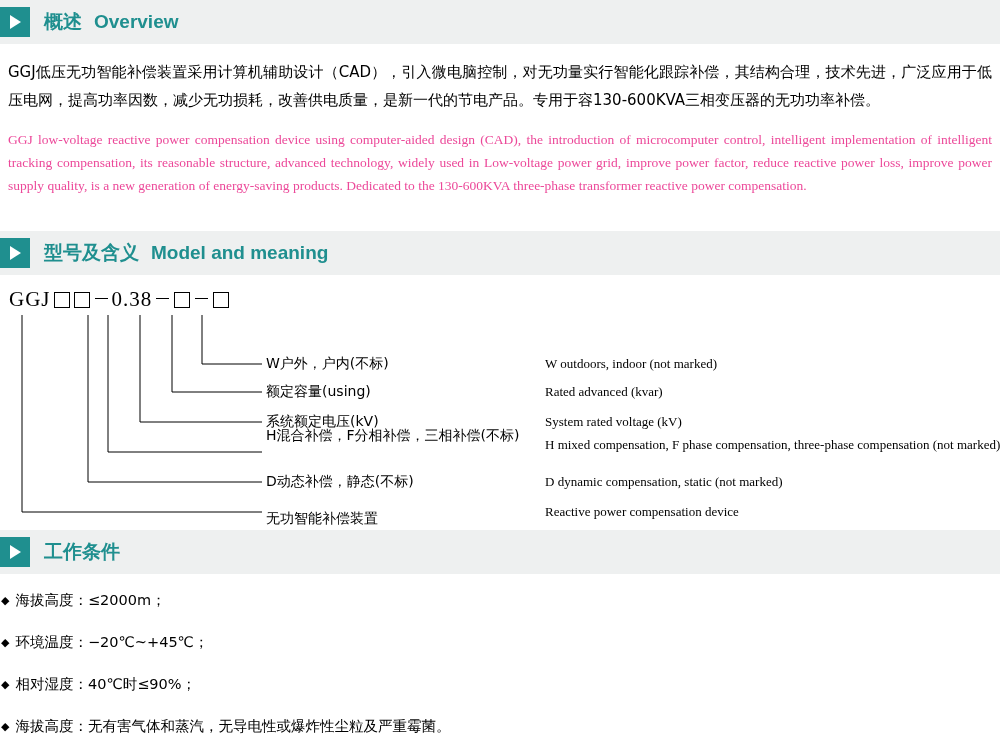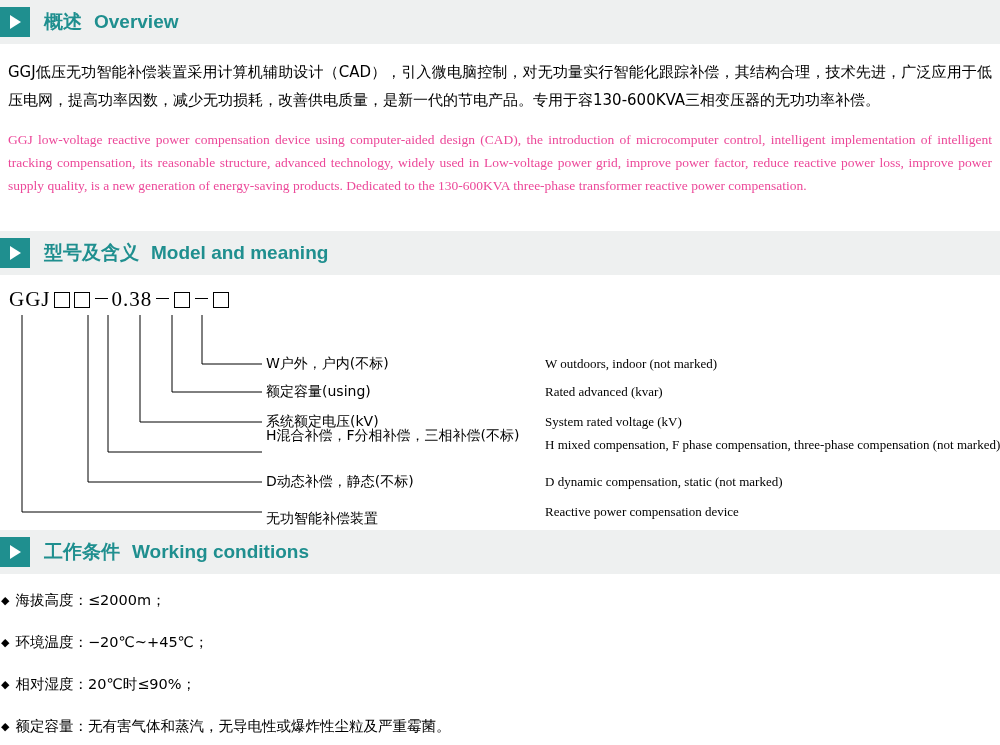--- a/index.html
+++ b/index.html
@@ -243,29 +243,28 @@
     <div class="lbl-en" style="top:229px;">Reactive power compensation device</div>
     <div class="lbl-en" style="top:199px;">D dynamic compensation, static (not marked)</div>
   </div>
 
   <div class="section-bar">
     <div class="tri-box">
       <div class="tri"></div>
     </div>
     <div class="titles">
       <span class="title-cn">工作条件</span>
-      <span class="title-en">Working conditions</span>
     </div>
   </div>
 
   <ul class="cond-cn">
     <li><span class="bullet">◆</span><span>海拔高度：≤2000m；</span></li>
     <li><span class="bullet">◆</span><span>环境温度：−20℃~+45℃；</span></li>
-    <li><span class="bullet">◆</span><span>相对湿度：20℃时≤90%；</span></li>
-    <li><span class="bullet">◆</span><span>额定容量：无有害气体和蒸汽，无导电性或爆炸性尘粒及严重霉菌。</span></li>
+    <li><span class="bullet">◆</span><span>相对湿度：40℃时≤90%；</span></li>
+    <li><span class="bullet">◆</span><span>海拔高度：无有害气体和蒸汽，无导电性或爆炸性尘粒及严重霉菌。</span></li>
   </ul>
 
   <ul class="cond-en" style="margin-top:18px;">
     <li><span class="bullet">◆</span><span>altitude: ≤ 2000m;</span></li>
 
   </ul>
 
 </div>
 
 </body></html>

